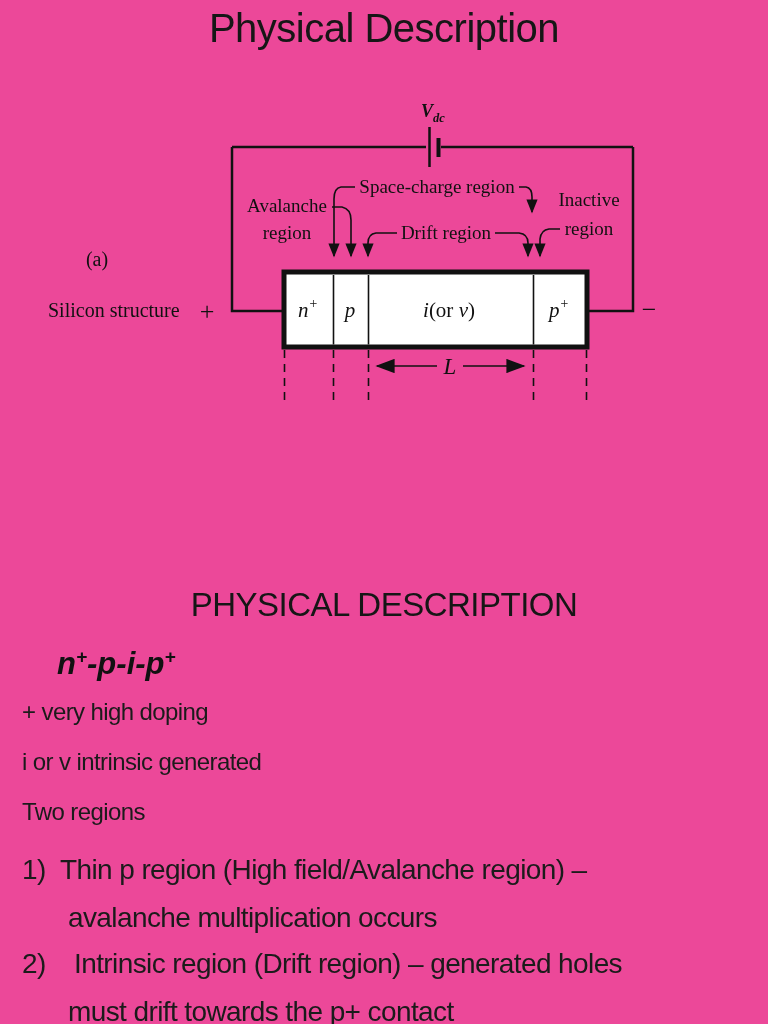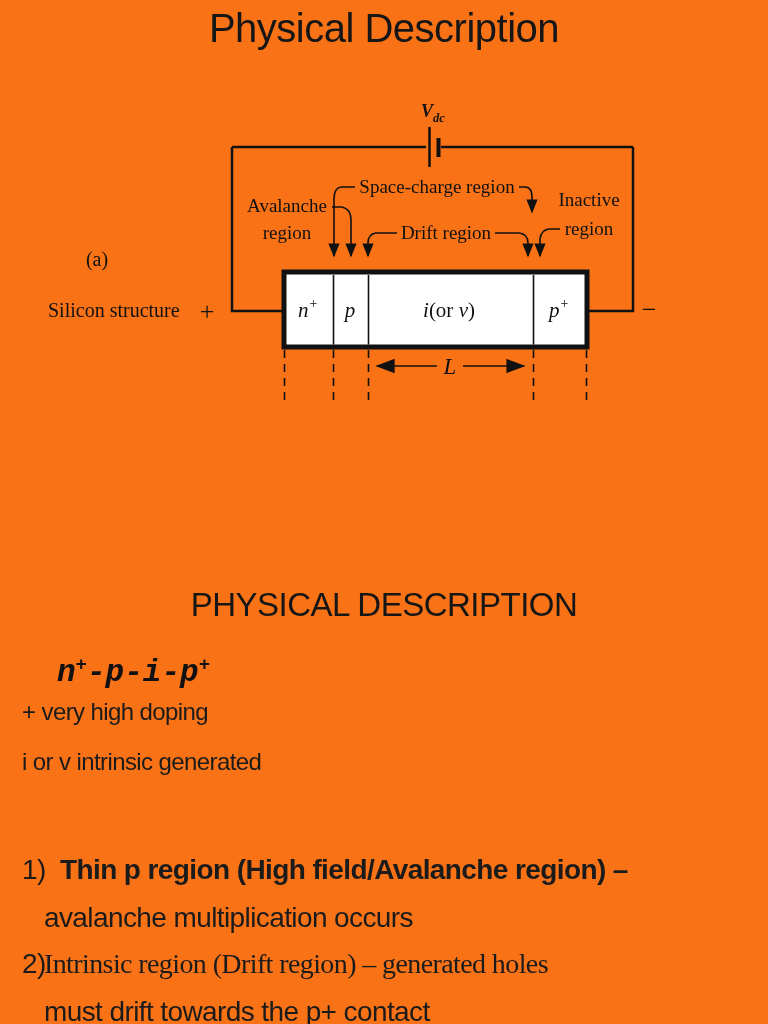--- a/index.html
+++ b/index.html
@@ -1,46 +1,46 @@
 <!DOCTYPE html>
 <html><head>
 <meta charset="utf-8">
 <style>
   html,body { margin:0; padding:0; background:#e8e8e8; }
   .slide {
     position:relative; width:768px; height:1024px; margin:0 auto;
-    background:#f97316; overflow:hidden;
+    background:#ec4899; overflow:hidden;
     font-family:"Liberation Sans", sans-serif; color:#1b1b1b;
   }
   .title {
     position:absolute; top:6px; left:0; width:768px; text-align:center;
     font-size:40px; letter-spacing:-0.5px; color:#161616;
   }
   .heading {
     position:absolute; top:586px; left:0; width:768px; text-align:center;
     font-size:33px; letter-spacing:-0.5px; color:#161616;
   }
   .formula {
     position:absolute; left:57px; top:646px;
-    font-family:Liberation Mono, monospace; font-style:italic; font-weight:600;
-    font-size:31px; color:#111;margin-top:8px;
+    font-family:Liberation Sans, sans-serif; font-style:italic; font-weight:600;
+    font-size:31px; color:#111;
   }
   .formula sup { font-size:19px; font-weight:600; }
   .bline {
     position:absolute; left:22px; font-size:24px; letter-spacing:-0.6px;
     white-space:nowrap; color:#1b1b1b;
   }
   .item {
     position:absolute; left:22px; width:744px; font-size:28px;
     letter-spacing:-0.6px; color:#1b1b1b; line-height:48px;
   }
   .item .num { position:absolute; left:0; top:0; }
-  .item .t1  { margin-left:38px; white-space:nowrap;font-weight:bold; }
-  .item .t1b { margin-left:22px; white-space:nowrap;font-family:Liberation Serif, serif; }
-  .item .t2  { margin-left:22px; white-space:nowrap; }
+  .item .t1  { margin-left:38px; white-space:nowrap; }
+  .item .t1b { margin-left:52px; white-space:nowrap; }
+  .item .t2  { margin-left:46px; white-space:nowrap; }
   svg.diagram { position:absolute; left:0; top:0; }
   svg.diagram text {
     font-family:"Liberation Serif", serif; fill:#111;
   }
   .wire   { stroke:#111; stroke-width:2.5; fill:none; }
   .leader { stroke:#111; stroke-width:1.6; fill:none; }
   .thin   { stroke:#111; stroke-width:1.6; fill:none; }
   .dash   { stroke:#111; stroke-width:1.6; fill:none; stroke-dasharray:8 6; }
 </style>
 </head>
@@ -125,20 +125,21 @@
     <text x="97" y="266" font-size="20" text-anchor="middle">(a)</text>
     <text x="48" y="317" font-size="20">Silicon structure</text>
   </svg>
 
   <div class="heading">PHYSICAL DESCRIPTION</div>
 
   <div class="formula"><span>n</span><sup>+</sup><span>-p-i-p</span><sup>+</sup></div>
 
   <div class="bline" style="top:698px">+ very high doping</div>
   <div class="bline" style="top:748px">i or v intrinsic generated</div>
+  <div class="bline" style="top:798px">Two regions</div>
 
   <div class="item" style="top:846px">
     <span class="num">1)</span>
     <div class="t1">Thin p region (High field/Avalanche region) –</div>
     <div class="t2">avalanche multiplication occurs</div>
   </div>
 
   <div class="item" style="top:940px">
     <span class="num">2)</span>
     <div class="t1b">Intrinsic region (Drift region) – generated holes</div>

